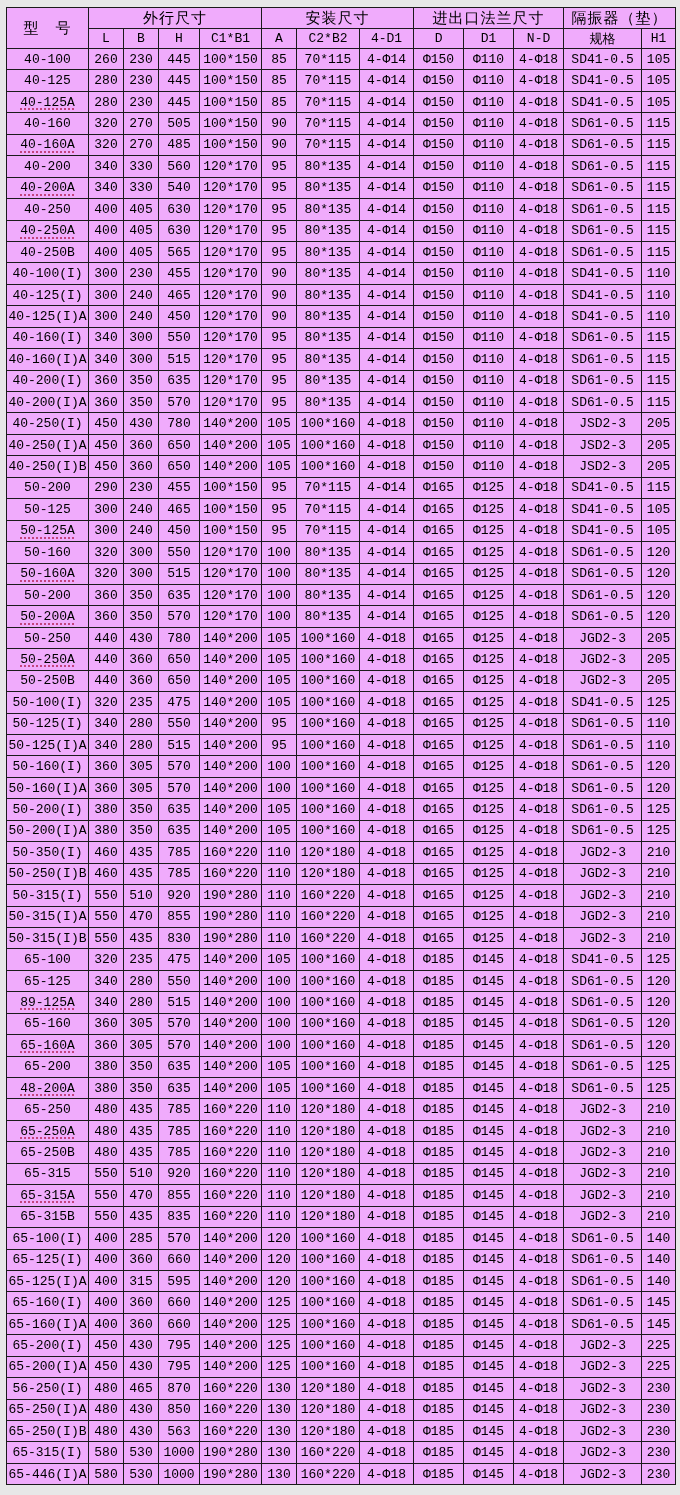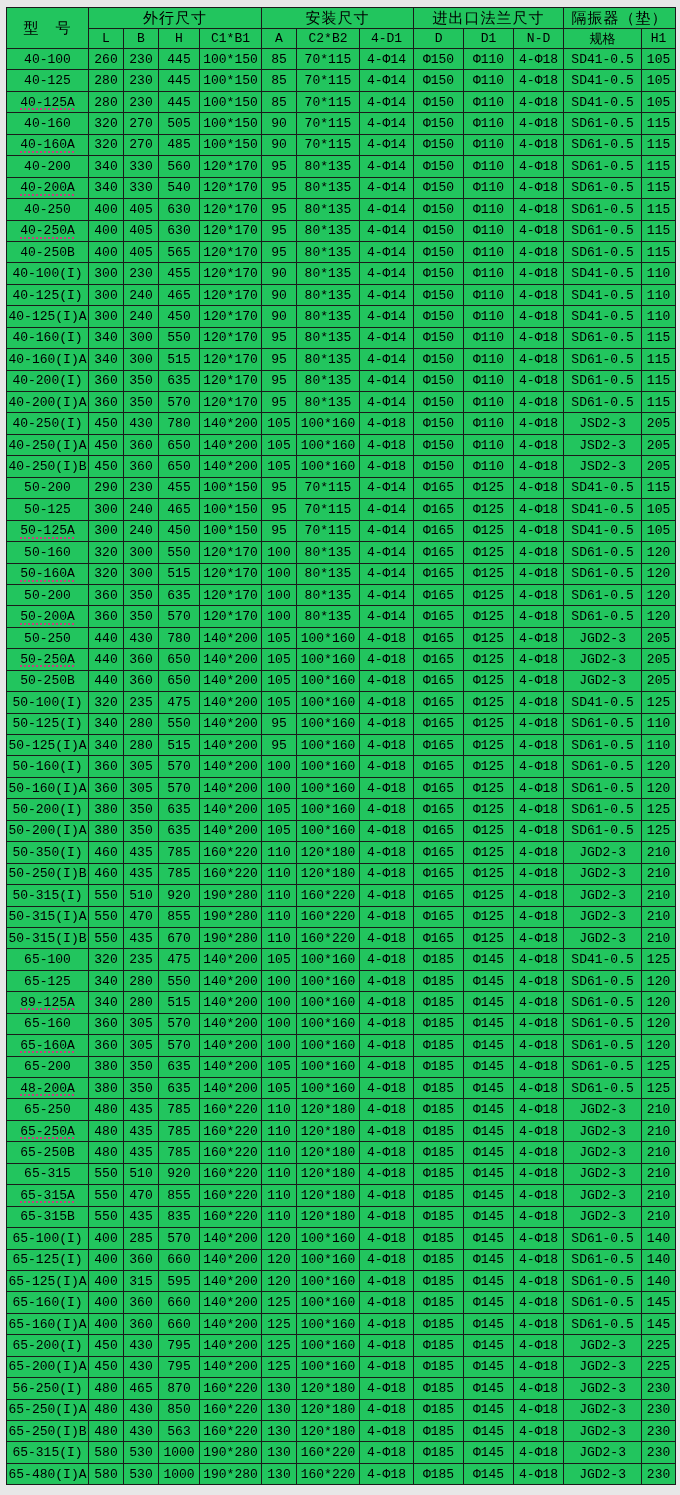--- a/index.html
+++ b/index.html
@@ -9,21 +9,21 @@
     width: 680px;
     background: #e7e7e7;
     font-family: "Liberation Mono", "DejaVu Sans Mono", monospace;
     color: #000;
   }
   .page { width: 680px; padding: 7px 4px 8px 6px; }
   table.spec {
     border-collapse: collapse;
     table-layout: fixed;
     width: 669px;
-    background: #22c55e;
+    background: #f0abfc;
   }
   table.spec th, table.spec td {
     border: 1px solid #1b1b1b;
     padding: 0;
     font-weight: normal;
     text-align: center;
     white-space: nowrap;
     overflow: hidden;
     color: #000;
   }
@@ -698,21 +698,21 @@
           <td>Φ165</td>
           <td>Φ125</td>
           <td>4-Φ18</td>
           <td>JGD2-3</td>
           <td>210</td>
         </tr>
         <tr>
           <td class="model-cell"><span>50-315(I)B</span></td>
           <td>550</td>
           <td>435</td>
-          <td>670</td>
+          <td>830</td>
           <td>190*280</td>
           <td>110</td>
           <td>160*220</td>
           <td>4-Φ18</td>
           <td>Φ165</td>
           <td>Φ125</td>
           <td>4-Φ18</td>
           <td>JGD2-3</td>
           <td>210</td>
         </tr>
@@ -1070,21 +1070,21 @@
           <td>130</td>
           <td>160*220</td>
           <td>4-Φ18</td>
           <td>Φ185</td>
           <td>Φ145</td>
           <td>4-Φ18</td>
           <td>JGD2-3</td>
           <td>230</td>
         </tr>
         <tr>
-          <td class="model-cell"><span>65-480(I)A</span></td>
+          <td class="model-cell"><span>65-446(I)A</span></td>
           <td>580</td>
           <td>530</td>
           <td>1000</td>
           <td>190*280</td>
           <td>130</td>
           <td>160*220</td>
           <td>4-Φ18</td>
           <td>Φ185</td>
           <td>Φ145</td>
           <td>4-Φ18</td>

